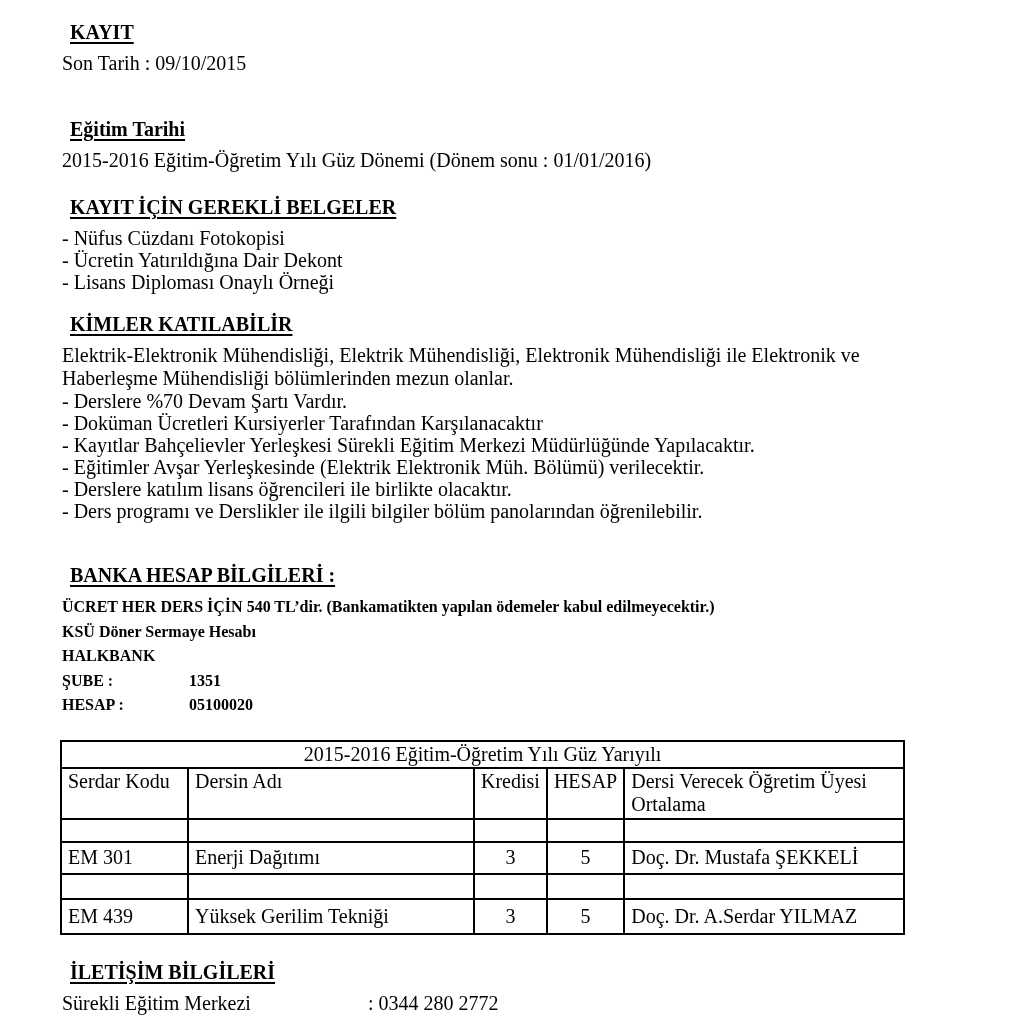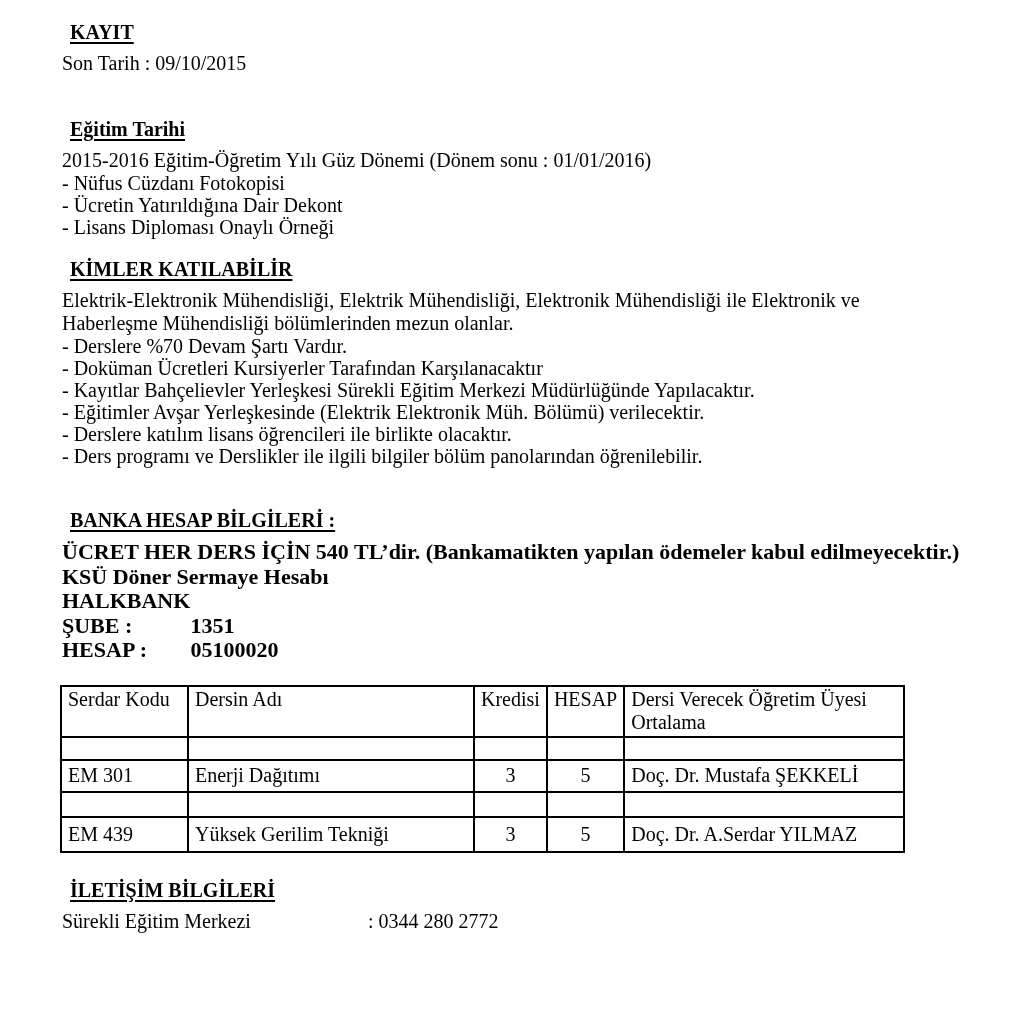--- a/index.html
+++ b/index.html
@@ -41,21 +41,21 @@
     width: 848px;
     margin: 0;
   }
   .sp-egitim   { margin-top: 43px; }
   .sp-belgeler { margin-top: 24px; }
   .sp-kimler   { margin-top: 20px; }
   .sp-diger    { margin-top: 21px; }
   .sp-banka    { margin-top: 42px; }
   .sp-iletisim { margin-top: 26px; text-decoration: underline; }
   .bank-line {
-    font-size: 22px;
+    font-size: 16px;
     line-height: 24.5px;
     font-weight: bold;
   }
   .bank-label { display: inline-block; width: 123px; }
   .contact-line { font-size: 20px; line-height: 23px; }
   .contact-label { display: inline-block; width: 301px; }
   table.courses {
     border-collapse: collapse;
     table-layout: fixed;
     margin-top: 22px;
@@ -87,20 +87,21 @@
 <body>
 
 <div class="page">
 
   <div class="hd">KAYIT</div>
   <div class="line">Son Tarih : 09/10/2015</div>
 
   <div class="hd sp-egitim">Eğitim Tarihi</div>
   <div class="line">2015-2016  Eğitim-Öğretim Yılı Güz Dönemi  (Dönem sonu : 01/01/2016)</div>
 
+  <div class="hd sp-belgeler">KAYIT İÇİN GEREKLİ BELGELER</div>
   <div>
     <div class="list-item">- Nüfus Cüzdanı Fotokopisi</div>
     <div class="list-item">- Ücretin Yatırıldığına Dair Dekont</div>
     <div class="list-item">- Lisans Diploması Onaylı Örneği</div>
   </div>
 
   <div class="hd sp-kimler">KİMLER KATILABİLİR</div>
   <p class="para">Elektrik-Elektronik Mühendisliği, Elektrik Mühendisliği, Elektronik Mühendisliği ile Elektronik ve Haberleşme Mühendisliği bölümlerinden mezun olanlar.</p>
 
   <div>
@@ -127,20 +128,23 @@
 
   <table class="courses">
     <colgroup>
       <col style="width:127px">
       <col style="width:286px">
       <col style="width:70px">
       <col style="width:65px">
       <col style="width:280px">
     </colgroup>
     <tbody>
+        <tr class="t-title">
+      <td colspan="5">2015-2016 Eğitim-Öğretim Yılı Güz Yarıyılı</td>
+    </tr>
     <tr class="t-head">
       <td>Serdar Kodu</td>
       <td>Dersin Adı</td>
       <td class="c-center">Kredisi</td>
       <td class="c-center">HESAP</td>
       <td>Dersi Verecek Öğretim Üyesi Ortalama</td>
     </tr>
     <tr class="t-empty">
       <td></td>
       <td></td>

